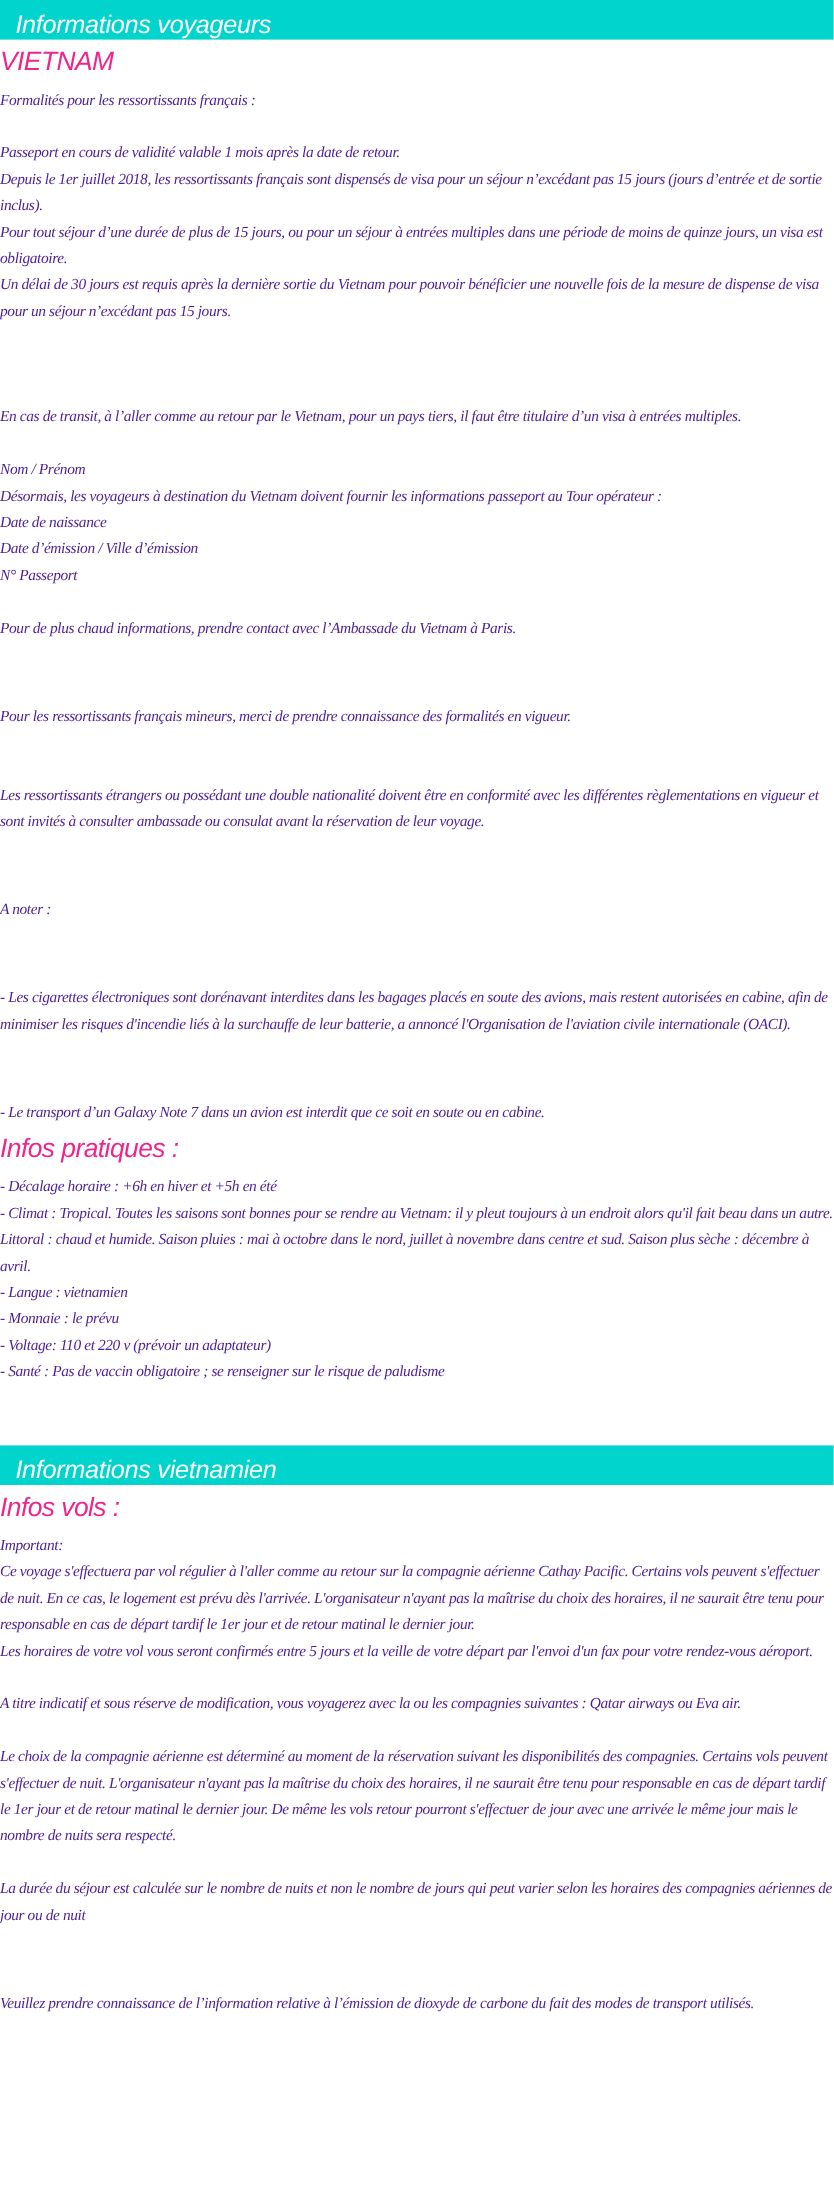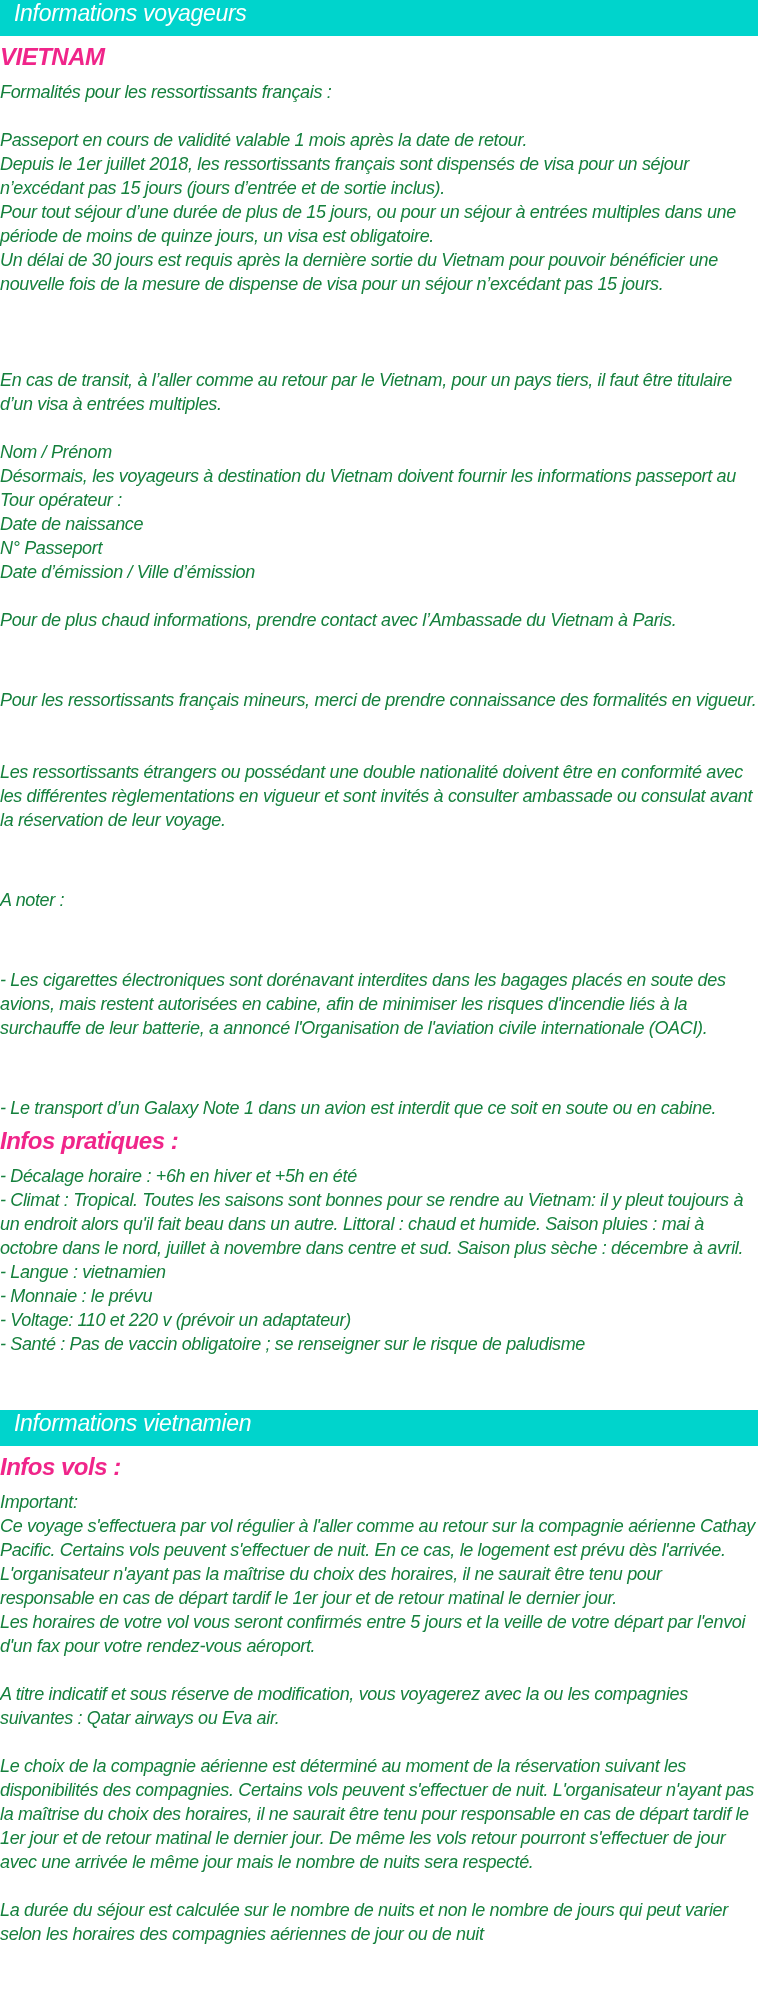--- a/index.html
+++ b/index.html
@@ -1,31 +1,31 @@
 <!DOCTYPE html>
 <html><head>
 <meta charset="utf-8">
 <style>
   html, body { margin: 0; padding: 0; background: #ffffff; }
   body { width: 758px; height: 2000px; overflow: hidden; font-family: "Liberation Sans", "DejaVu Sans", sans-serif; }
   .section-bar {
-    background: #00d4cc; height: 36px; display: flex; align-items: flex-start;
+    background: #00d4cc; height: 36px; display: flex; align-items: flex-end;
     padding-left: 14px; box-sizing: border-box;
   }
   .section-bar h2 {
     margin: 0; color: #ffffff; font-style: italic; font-weight: normal;
     font-size: 23px; letter-spacing: -0.3px;
   }
   .pink-title {
-    color: #f0258a; font-style: italic; font-weight: bold; margin: 0;
+    color: #f0258a; font-style: italic; font-weight: normal; margin: 0;
     font-size: 24px; letter-spacing: -0.5px; line-height: 30px;
   }
   .body-text {
-    color: #15803d; font-style: italic; font-size: 18px; line-height: 24px;
-    letter-spacing: -0.35px; margin: 0; white-space: normal;
+    color: #4c1d95; font-style: italic; font-size: 14px; line-height: 24px;
+    letter-spacing: -0.35px; margin: 0; white-space: normal; font-family: Liberation Serif, serif;
   }
   .body-text p { margin: 0; }
   .gap1 { height: 24px; }
   .gap2 { height: 48px; }
   .gap3 { height: 56px; }
 </style>
 </head>
 <body>
 
 <div>
@@ -42,34 +42,34 @@
     <p>Depuis le 1er juillet 2018, les ressortissants français sont dispensés de visa pour un séjour n’excédant pas 15 jours (jours d’entrée et de sortie inclus).</p>
     <p>Pour tout séjour d’une durée de plus de 15 jours, ou pour un séjour à entrées multiples dans une période de moins de quinze jours, un visa est obligatoire.</p>
     <p>Un délai de 30 jours est requis après la dernière sortie du Vietnam pour pouvoir bénéficier une nouvelle fois de la mesure de dispense de visa pour un séjour n’excédant pas 15 jours.</p>
     <div class="gap2"></div>
     <div class="gap1"></div>
     <p>En cas de transit, à l’aller comme au retour par le Vietnam, pour un pays tiers, il faut être titulaire d’un visa à entrées multiples.</p>
     <div class="gap1"></div>
     <p>Nom / Prénom</p>
     <p>Désormais, les voyageurs à destination du Vietnam doivent fournir les informations passeport au Tour opérateur :</p>
     <p>Date de naissance</p>
+    <p>Date d’émission / Ville d’émission</p>
     <p>N° Passeport</p>
-    <p>Date d’émission / Ville d’émission</p>
     <div class="gap1"></div>
     <p>Pour de plus chaud informations, prendre contact avec l’Ambassade du Vietnam à Paris.</p>
     <div class="gap3"></div>
     <p>Pour les ressortissants français mineurs, merci de prendre connaissance des formalités en vigueur.</p>
     <div class="gap2"></div>
     <p>Les ressortissants étrangers ou possédant une double nationalité doivent être en conformité avec les différentes règlementations en vigueur et sont invités à consulter ambassade ou consulat avant la réservation de leur voyage.</p>
     <div class="gap3"></div>
     <p>A noter :</p>
     <div class="gap3"></div>
     <p>- Les cigarettes électroniques sont dorénavant interdites dans les bagages placés en soute des avions, mais restent autorisées en cabine, afin de minimiser les risques d'incendie liés à la surchauffe de leur batterie, a annoncé l'Organisation de l'aviation civile internationale (OACI).</p>
     <div class="gap3"></div>
-    <p>- Le transport d’un Galaxy Note 1 dans un avion est interdit que ce soit en soute ou en cabine.</p>
+    <p>- Le transport d’un Galaxy Note 7 dans un avion est interdit que ce soit en soute ou en cabine.</p>
   </div>
   <div style="height:6px"></div>
   <h1 class="pink-title">Infos pratiques :</h1>
   <div class="body-text">
     <div style="height:8px"></div>
     <p>- Décalage horaire : +6h en hiver et +5h en été</p>
     <p>- Climat : Tropical. Toutes les saisons sont bonnes pour se rendre au Vietnam: il y pleut toujours à un endroit alors qu'il fait beau dans un autre. Littoral : chaud et humide. Saison pluies : mai à octobre dans le nord, juillet à novembre dans centre et sud. Saison plus sèche : décembre à avril.</p>
     <p>- Langue : vietnamien</p>
     <p>- Monnaie : le prévu</p>
     <p>- Voltage: 110 et 220 v (prévoir un adaptateur)</p>

